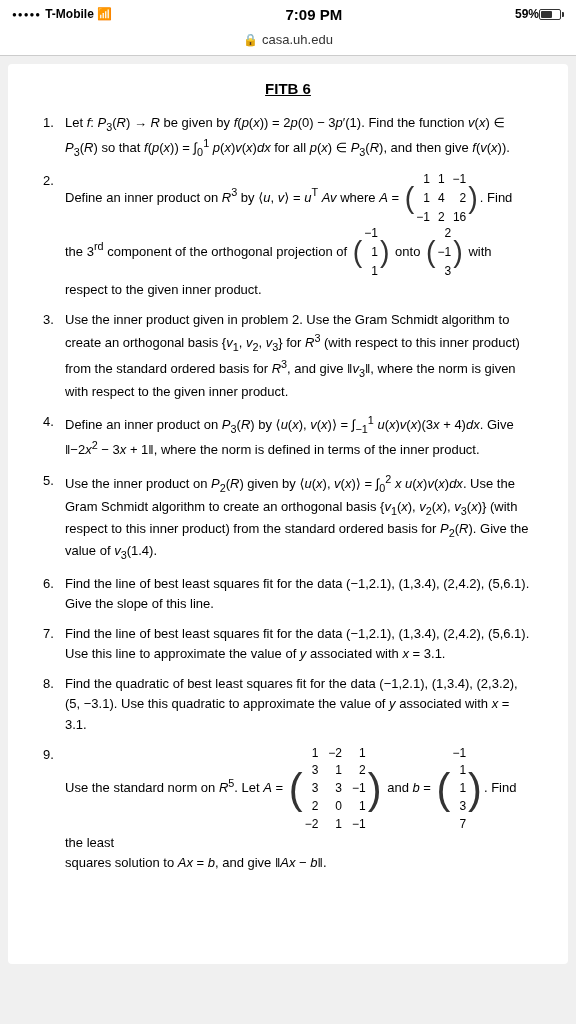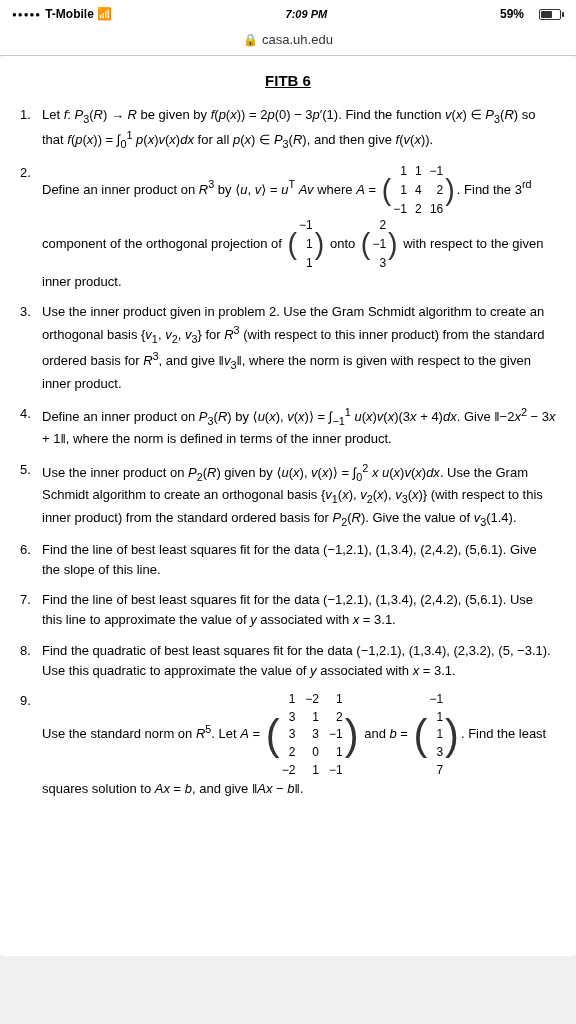--- a/index.html
+++ b/index.html
@@ -20,28 +20,27 @@
       height: 28px;
     }
     .status-left {
       display: flex;
       align-items: center;
       gap: 4px;
       font-size: 12px;
       font-weight: 600;
     }
     .status-center {
-      font-size: 11px;
+      font-size: 15px;
       font-weight: 600;
-      font-style: italic;
     }
     .status-right {
       display: flex;
       align-items: center;
-      gap: 15px;
+      gap: 0;
       font-size: 12px;
       font-weight: 600;
     }
     .dots { letter-spacing: 1px; font-size: 8px; }
     .battery {
       display: inline-flex;
       align-items: center;
       gap: 1px;
     }
     .battery-body {
@@ -78,21 +77,22 @@
       display: flex;
       align-items: center;
       justify-content: center;
       gap: 4px;
     }
     .lock-icon { font-size: 12px; color: #555; }
 
     
     .content-area {
       background: #fff;
-      padding: 16px 20px;
+      margin: 8px;
+      padding: 16px 35px;
       border-radius: 4px;
       min-height: 900px;
     }
 
     .page-title {
       text-align: center;
       font-weight: bold;
       font-size: 15px;
       margin-bottom: 16px;
       text-decoration: underline;

